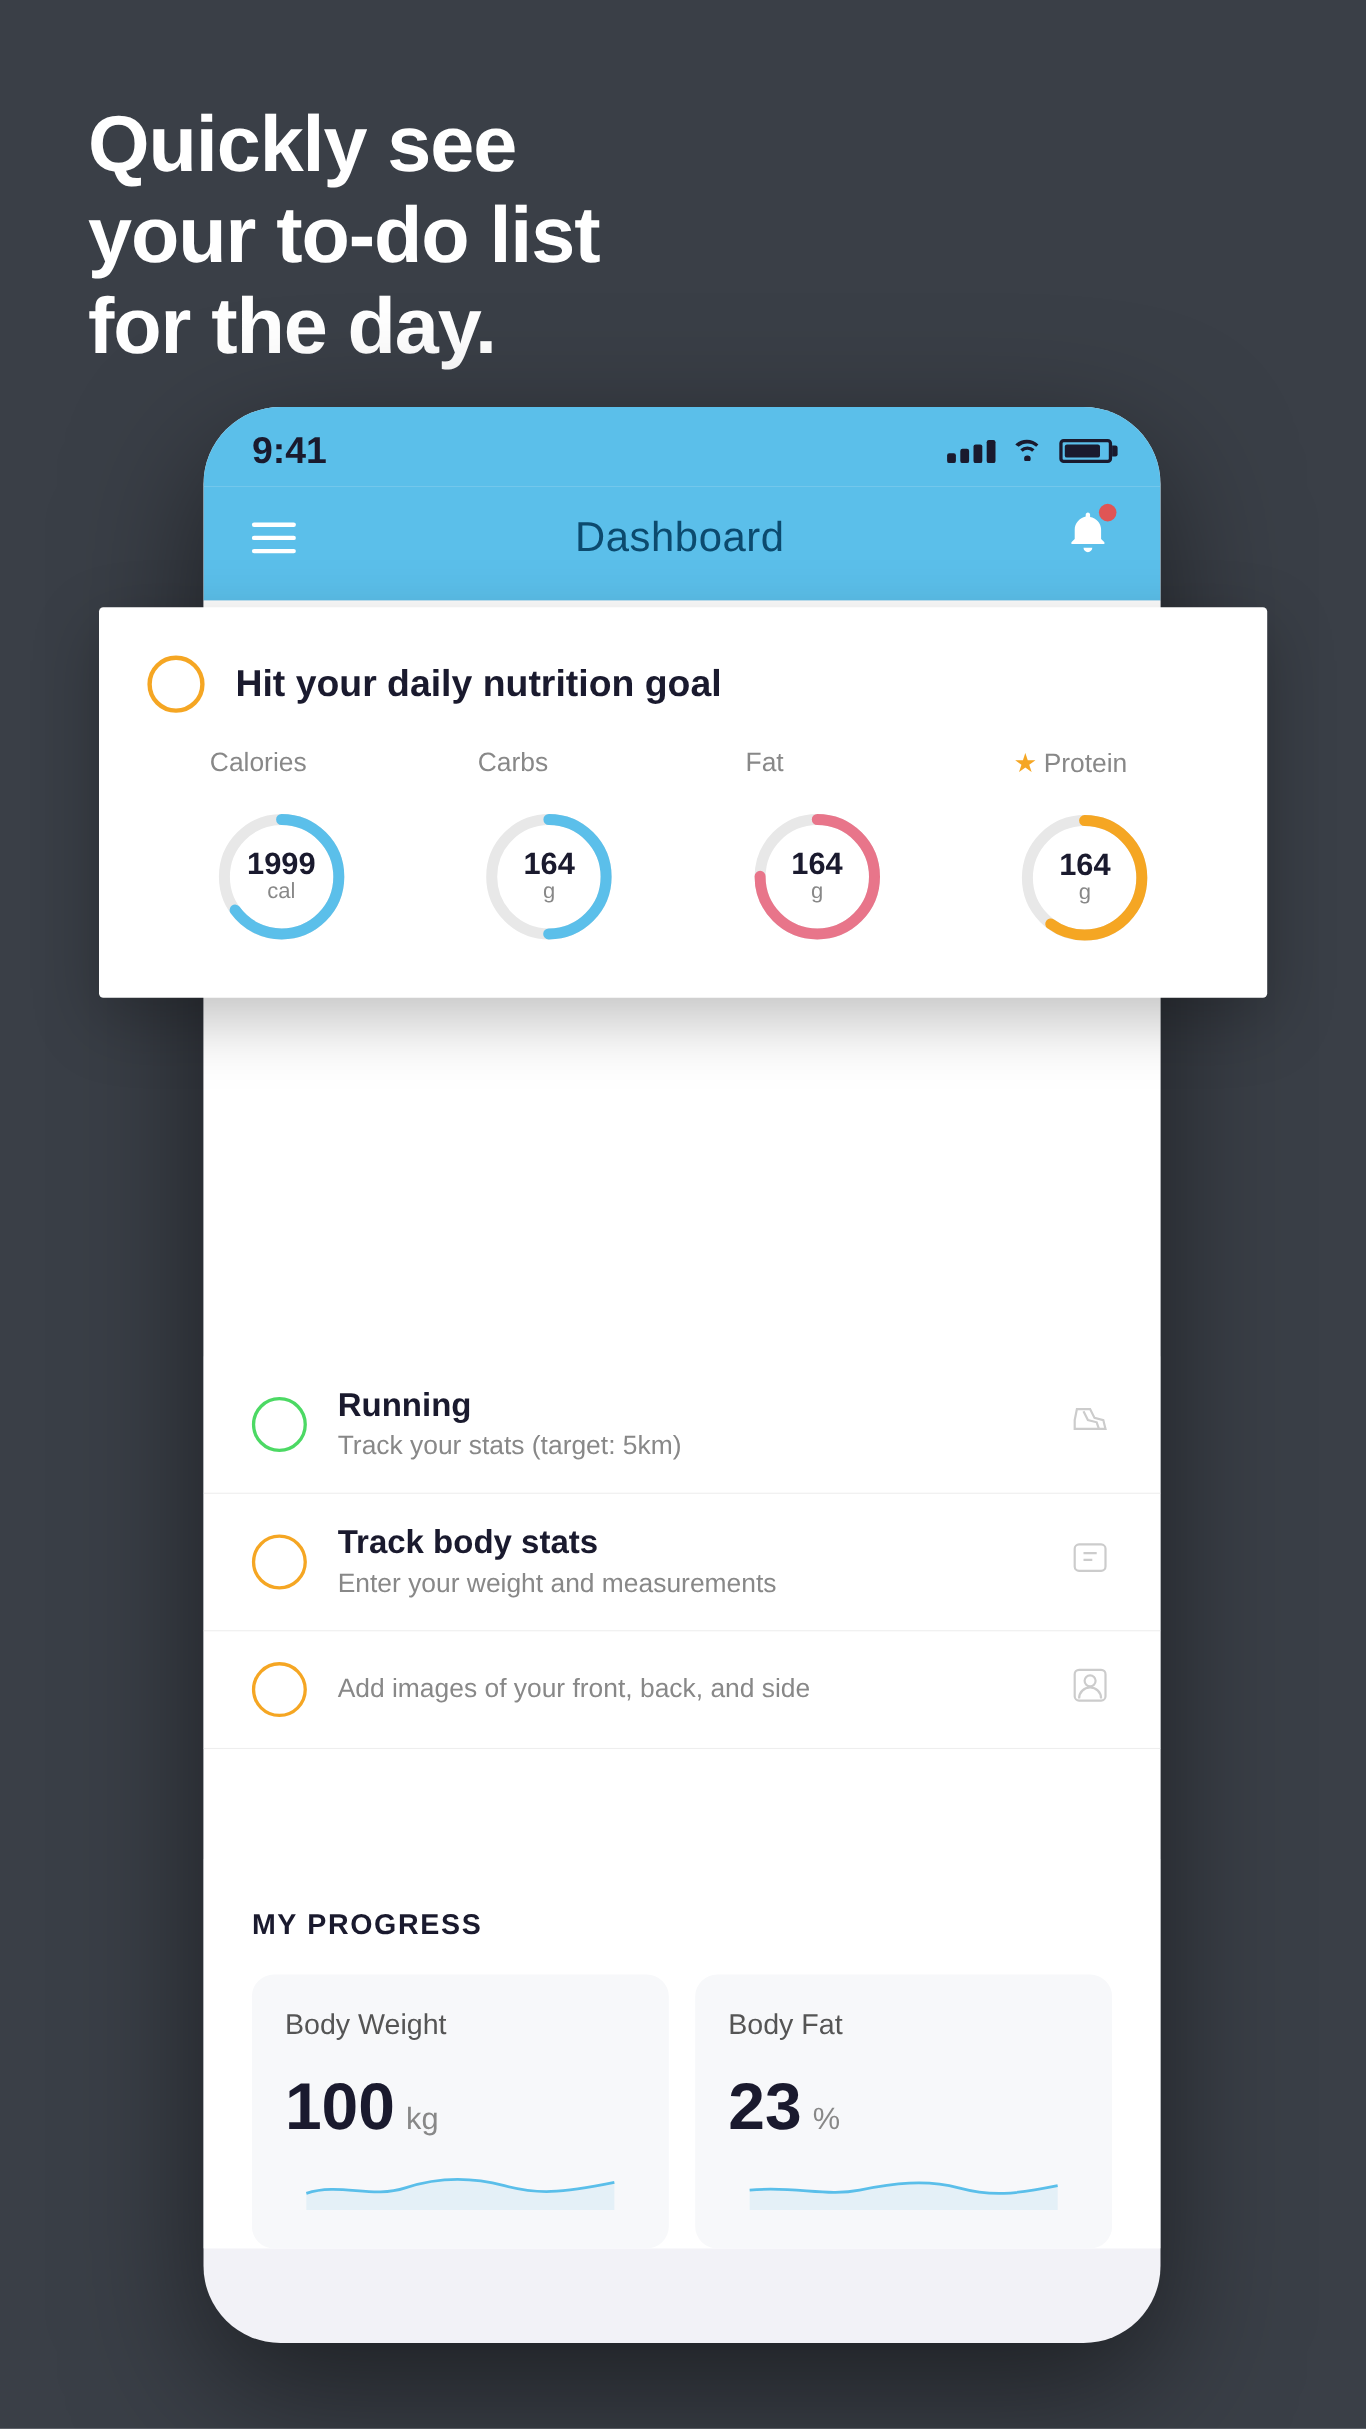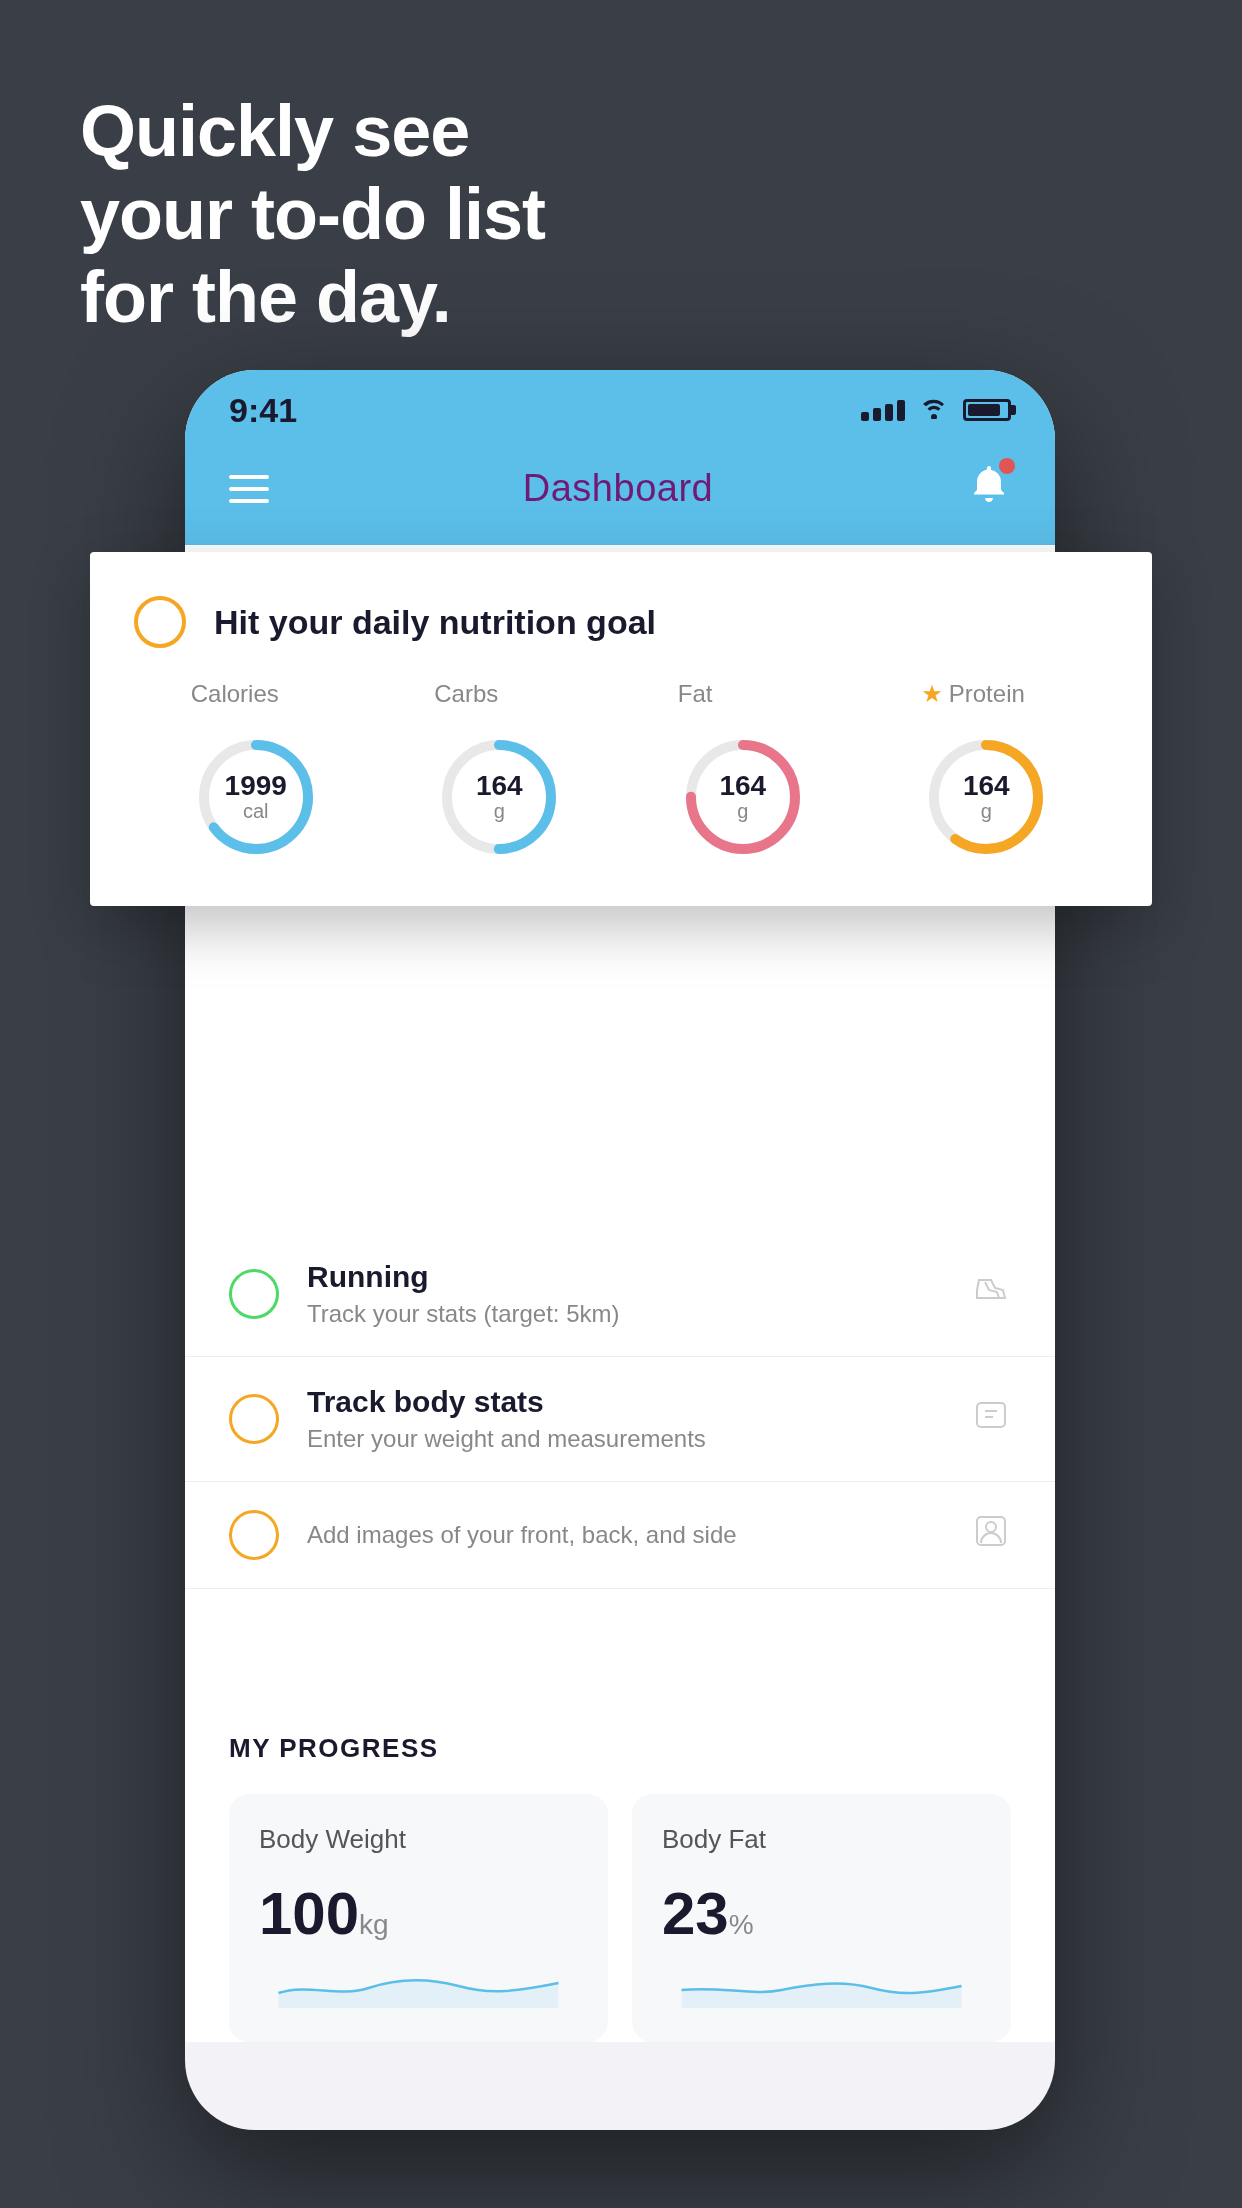--- a/index.html
+++ b/index.html
@@ -113,21 +113,21 @@
       cursor: pointer;
     }
     .hamburger span {
       display: block;
       width: 40px;
       height: 4px;
       background: white;
       border-radius: 2px;
     }
     .header-title {
-      color: #701a75;
+      color: #0c4a6e;
       font-size: 38px;
       font-weight: 400;
       letter-spacing: 0.5px;
     }
     .bell-icon {
       position: relative;
       font-size: 40px;
       color: white;
     }
     .bell-dot {
@@ -299,20 +299,21 @@
     }
     .progress-card-title {
       font-size: 26px;
       color: #555;
       font-weight: 400;
       margin-bottom: 24px;
     }
     .progress-value-row {
       display: flex;
       align-items: baseline;
+      gap: 10px;
     }
     .progress-value {
       font-size: 60px;
       font-weight: 700;
       color: #1a1a2e;
     }
     .progress-unit {
       font-size: 28px;
       color: #888;
     }

